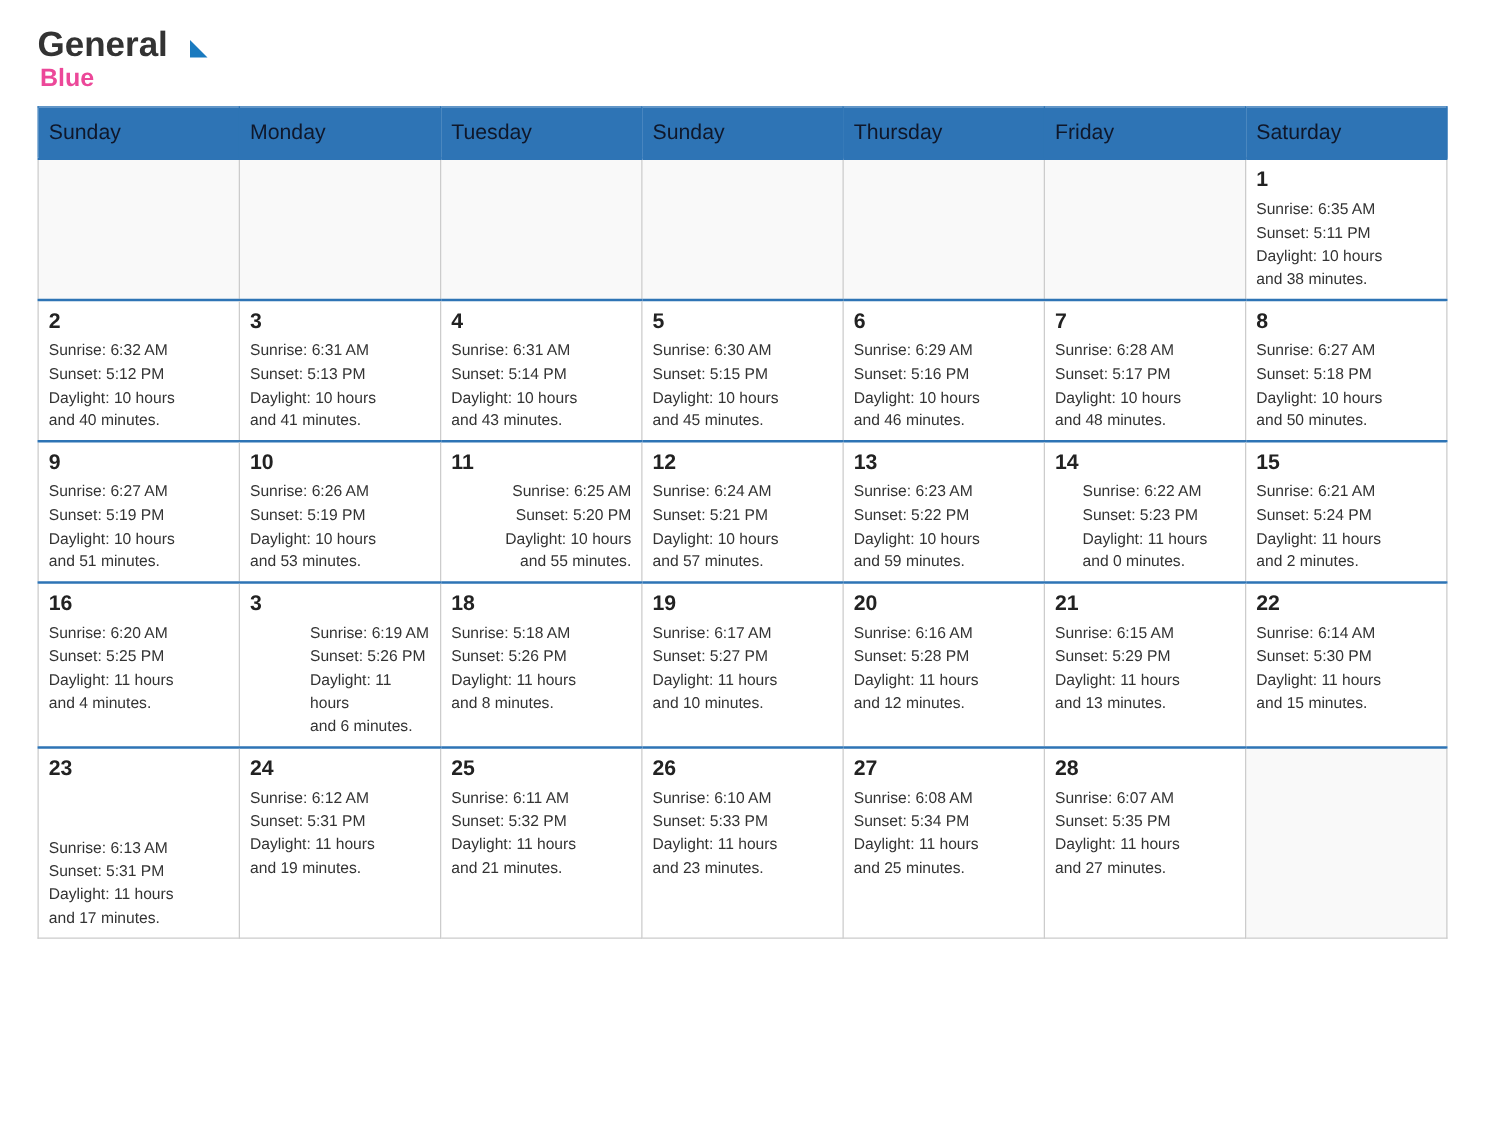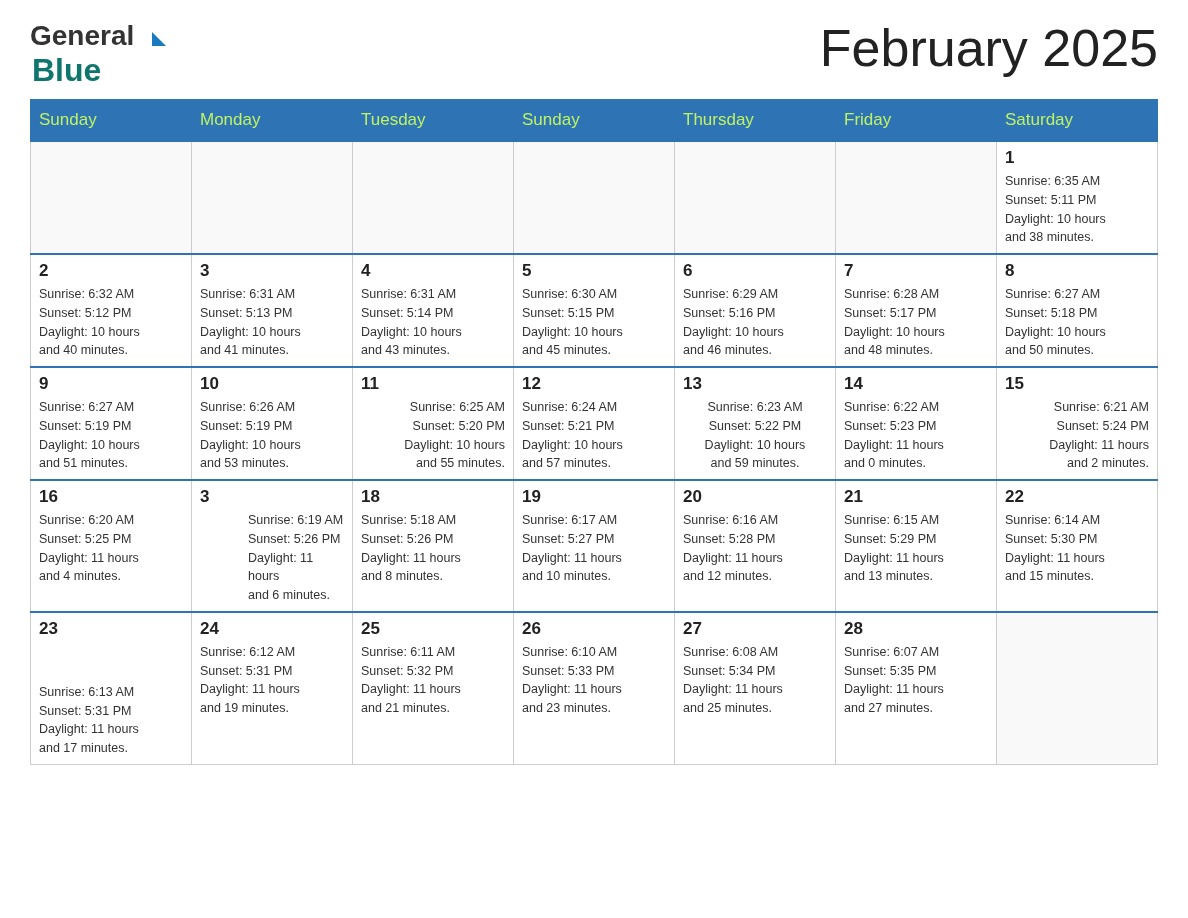--- a/index.html
+++ b/index.html
@@ -15,23 +15,23 @@
       justify-content: space-between;
       align-items: flex-start;
       margin-bottom: 10px;
     }
     .logo-text-general {
       font-size: 28px;
       font-weight: bold;
       color: #333;
     }
     .logo-text-blue {
-      font-size: 32px;
+      font-size: 20px;
       font-weight: bold;
-      color: #0f766e;
+      color: #ec4899;
     }
     .logo-triangle {
       width: 0;
       height: 0;
       border-left: 14px solid #1a7abf;
       border-top: 14px solid transparent;
       border-bottom: 0px solid transparent;
       margin-top: 6px;
       margin-left: 2px;
     }
@@ -61,21 +61,21 @@
       color: #444;
       margin-top: 4px;
     }
     .calendar {
       width: 100%;
       border-collapse: collapse;
       border: 1px solid #aaa;
     }
     .calendar th {
       background-color: #2e74b5;
-      color: #bef264;
+      color: #0f172a;
       font-size: 17px;
       font-weight: normal;
       padding: 10px 8px;
       text-align: left;
       border: 1px solid #2e74b5;
     }
     .calendar td {
       border: 1px solid #ccc;
       vertical-align: top;
       padding: 6px 8px;
@@ -110,21 +110,20 @@
   <div class="logo-wrapper">
     <div class="logo-row1">
       <span class="logo-text-general">General</span>
       <div class="logo-triangle"></div>
     </div>
     <div class="logo-row2">
       <span class="logo-text-blue">Blue</span>
     </div>
   </div>
   <div class="title-section">
-    <div class="month-title">February 2025</div>
   </div>
 </div>
 
 <table class="calendar">
   <thead>
     <tr>
     <th>Sunday</th>
         <th>Monday</th>
         <th>Tuesday</th>
         <th>Sunday</th>
@@ -224,35 +223,35 @@
         </td>
         <td>
           <div class="day-number">12</div>
           <div class="day-info" style="white-space: pre-line;">Sunrise: 6:24 AM
 Sunset: 5:21 PM
 Daylight: 10 hours
 and 57 minutes.</div>
         </td>
         <td>
           <div class="day-number">13</div>
-          <div class="day-info" style="white-space: pre-line; text-align: center;">Sunrise: 6:23 AM
+          <div class="day-info" style="white-space: pre-line;">Sunrise: 6:23 AM
 Sunset: 5:22 PM
 Daylight: 10 hours
 and 59 minutes.</div>
         </td>
         <td>
           <div class="day-number">14</div>
-          <div class="day-info" style="white-space: pre-line;">Sunrise: 6:22 AM
+          <div class="day-info" style="white-space: pre-line; margin-left: 22px;">Sunrise: 6:22 AM
 Sunset: 5:23 PM
 Daylight: 11 hours
 and 0 minutes.</div>
         </td>
         <td>
           <div class="day-number">15</div>
-          <div class="day-info" style="white-space: pre-line; text-align: right;">Sunrise: 6:21 AM
+          <div class="day-info" style="white-space: pre-line;">Sunrise: 6:21 AM
 Sunset: 5:24 PM
 Daylight: 11 hours
 and 2 minutes.</div>
         </td>
       </tr>
       <tr class="week-row">
         <td>
           <div class="day-number">16</div>
           <div class="day-info" style="white-space: pre-line;">Sunrise: 6:20 AM
 Sunset: 5:25 PM

